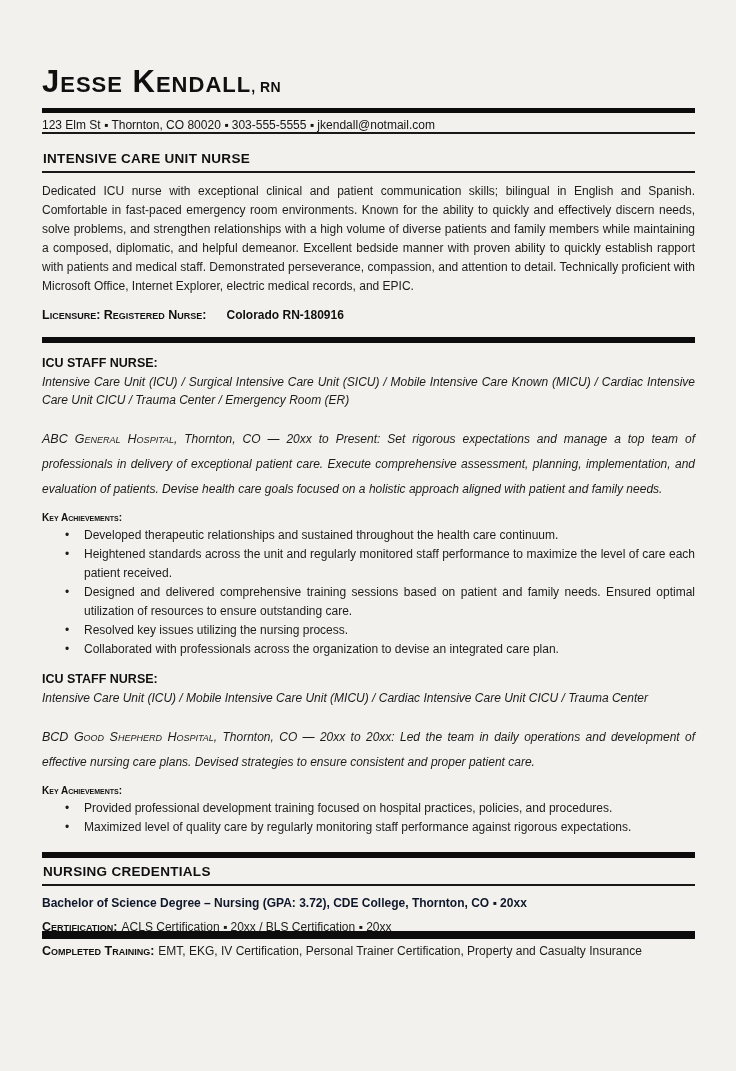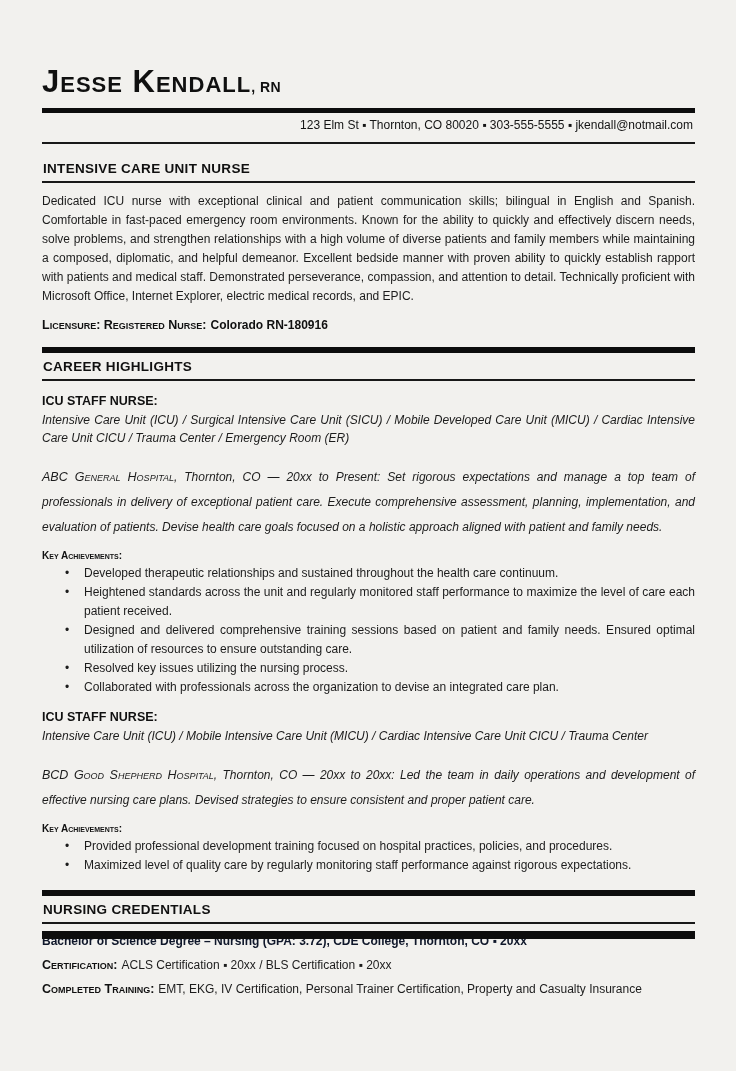--- a/index.html
+++ b/index.html
@@ -18,32 +18,32 @@
     font-variant:small-caps;
     letter-spacing:1px;
     color:#101010;
     line-height:36px;
   }
   h1.name .suffix { font-size:14px; letter-spacing:.5px; }
 
   .rule-thick { height:5px; background:#0d0d0d; margin-top:3px; }
   .rule-thin  { height:2px; background:#181818; }
 
-  .contact { text-align:right; font-size:12px; padding:5px 2px 10px 0; color:#141414; }
+  .contact { text-align:left; font-size:12px; padding:5px 2px 0 0; color:#141414; }
 
   h2.summary-title {
     font-size:13.5px; font-weight:bold; letter-spacing:.3px;
     margin-top:17px; padding:0 0 5px 1px; border-bottom:2px solid #181818;
     color:#101010;
   }
 
   p.body { font-size:12px; line-height:19px; text-align:justify; margin-top:9px; }
 
   .licensure { margin-top:12px; font-size:12px; font-weight:bold; color:#101010; }
-  .licensure .label { font-variant:small-caps; font-size:12.5px; padding-right:4px; }
+  .licensure .label { font-variant:small-caps; font-size:12.5px; padding-right:20px; }
 
   .section-head { margin-top:15px; }
   .section-head .bar { height:6px; background:#0d0d0d; }
   .section-head h2 {
     font-size:13.5px; font-weight:bold; letter-spacing:.3px; color:#101010;
     padding:6px 0 5px 1px; border-bottom:2px solid #181818;
   }
 
   .job { margin-top:13px; }
   .job h3.role { font-size:12.5px; font-weight:bold; color:#101010; }
@@ -87,26 +87,25 @@
 
   <section>
     <h2 class="summary-title">INTENSIVE CARE UNIT NURSE</h2>
     <p class="body">Dedicated ICU nurse with exceptional clinical and patient communication skills; bilingual in English and Spanish. Comfortable in fast-paced emergency room environments. Known for the ability to quickly and effectively discern needs, solve problems, and strengthen relationships with a high volume of diverse patients and family members while maintaining a composed, diplomatic, and helpful demeanor. Excellent bedside manner with proven ability to quickly establish rapport with patients and medical staff. Demonstrated perseverance, compassion, and attention to detail. Technically proficient with Microsoft Office, Internet Explorer, electric medical records, and EPIC.</p>
     <p class="licensure"><span class="label">Licensure: Registered Nurse:</span><span>Colorado RN-180916</span></p>
   </section>
 
   <section>
     <div class="section-head">
       <div class="bar"></div>
-      <h2>CAREER HIGHLIGHTS</h2>
     </div>
 
     <div class="job">
       <h3 class="role">ICU STAFF NURSE:</h3>
-      <p class="units">Intensive Care Unit (ICU) / Surgical Intensive Care Unit (SICU) / Mobile Developed Care Unit (MICU) / Cardiac Intensive Care Unit CICU / Trauma Center / Emergency Room (ER)</p>
+      <p class="units">Intensive Care Unit (ICU) / Surgical Intensive Care Unit (SICU) / Mobile Intensive Care Known (MICU) / Cardiac Intensive Care Unit CICU / Trauma Center / Emergency Room (ER)</p>
       <p class="desc"><span class="employer">ABC General Hospital</span><span>, Thornton, CO — 20xx to Present: Set rigorous expectations and manage a top team of professionals in delivery of exceptional patient care. Execute comprehensive assessment, planning, implementation, and evaluation of patients. Devise health care goals focused on a holistic approach aligned with patient and family needs.</span></p>
       <h4 class="ach-label">Key Achievements:</h4>
       <ul class="achievements">
         <li>Developed therapeutic relationships and sustained throughout the health care continuum.</li>
         <li>Heightened standards across the unit and regularly monitored staff performance to maximize the level of care each patient received.</li>
         <li>Designed and delivered comprehensive training sessions based on patient and family needs. Ensured optimal utilization of resources to ensure outstanding care.</li>
         <li>Resolved key issues utilizing the nursing process.</li>
         <li>Collaborated with professionals across the organization to devise an integrated care plan.</li>
       </ul>
     </div>

